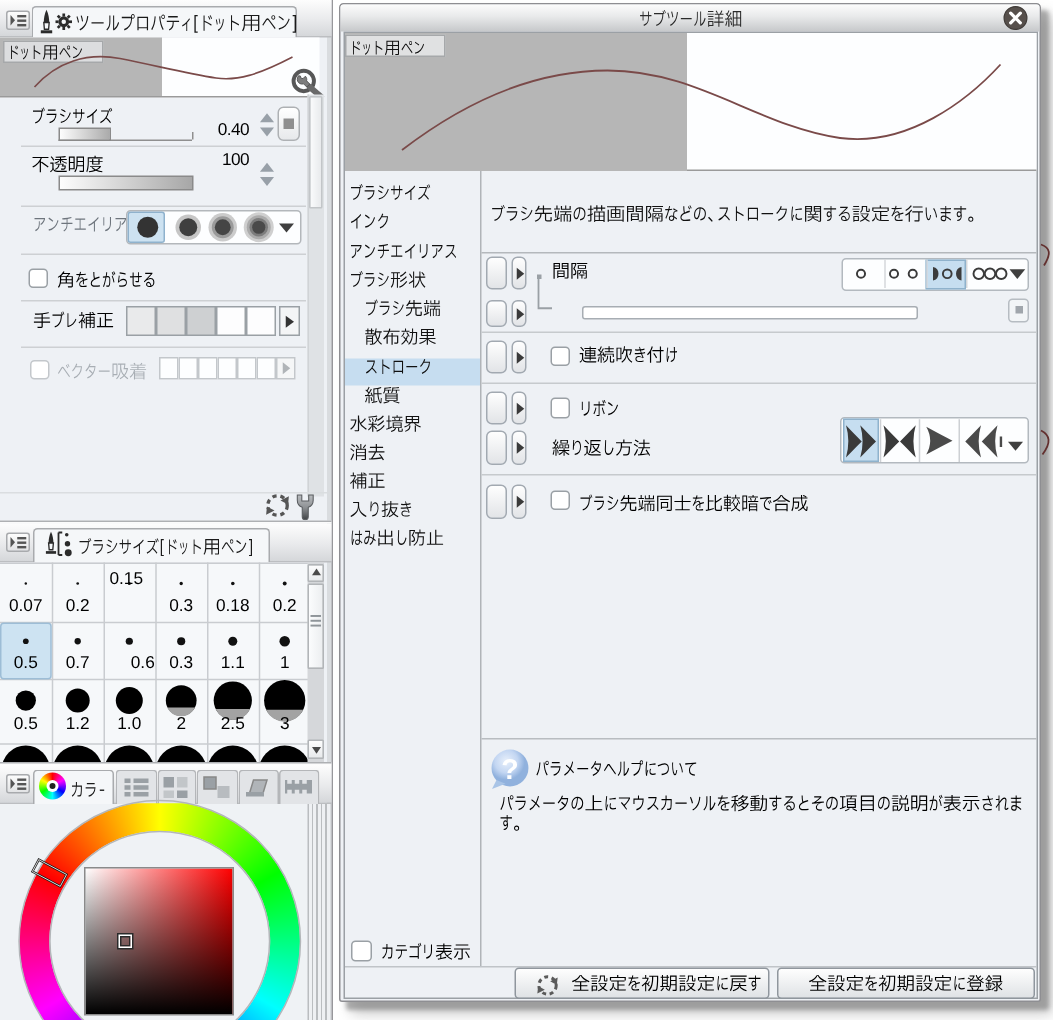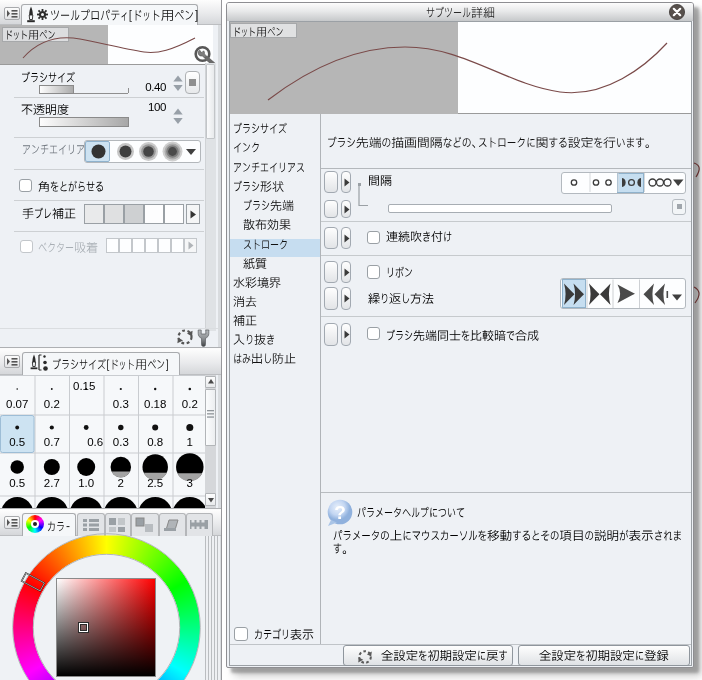--- a/index.html
+++ b/index.html
@@ -209,24 +209,24 @@
 <div style="position:absolute;left:0.2px;top:398px;width:34px;text-align:center;font:11.5px 'Liberation Sans',sans-serif;color:#000">0.07</div>
 <div style="position:absolute;left:34.8px;top:398px;width:34px;text-align:center;font:11.5px 'Liberation Sans',sans-serif;color:#000">0.2</div>
 <div style="position:absolute;left:69.2px;top:380px;width:30px;text-align:center;font:11.5px 'Liberation Sans',sans-serif;color:#000">0.15</div>
 <div style="position:absolute;left:103.8px;top:398px;width:34px;text-align:center;font:11.5px 'Liberation Sans',sans-serif;color:#000">0.3</div>
 <div style="position:absolute;left:138.2px;top:398px;width:34px;text-align:center;font:11.5px 'Liberation Sans',sans-serif;color:#000">0.18</div>
 <div style="position:absolute;left:172.8px;top:398px;width:34px;text-align:center;font:11.5px 'Liberation Sans',sans-serif;color:#000">0.2</div>
 <div style="position:absolute;left:0.2px;top:436px;width:34px;text-align:center;font:11.5px 'Liberation Sans',sans-serif;color:#000">0.5</div>
 <div style="position:absolute;left:34.8px;top:436px;width:34px;text-align:center;font:11.5px 'Liberation Sans',sans-serif;color:#000">0.7</div>
 <div style="position:absolute;left:69.2px;top:436px;width:52px;text-align:center;font:11.5px 'Liberation Sans',sans-serif;color:#000">0.6</div>
 <div style="position:absolute;left:103.8px;top:436px;width:34px;text-align:center;font:11.5px 'Liberation Sans',sans-serif;color:#000">0.3</div>
-<div style="position:absolute;left:138.2px;top:436px;width:34px;text-align:center;font:11.5px 'Liberation Sans',sans-serif;color:#000">0.8</div>
+<div style="position:absolute;left:138.2px;top:436px;width:34px;text-align:center;font:11.5px 'Liberation Sans',sans-serif;color:#000">1.1</div>
 <div style="position:absolute;left:172.8px;top:436px;width:34px;text-align:center;font:11.5px 'Liberation Sans',sans-serif;color:#000">1</div>
 <div style="position:absolute;left:0.2px;top:477px;width:34px;text-align:center;font:11.5px 'Liberation Sans',sans-serif;color:#000">0.5</div>
-<div style="position:absolute;left:34.8px;top:477px;width:34px;text-align:center;font:11.5px 'Liberation Sans',sans-serif;color:#000">2.7</div>
+<div style="position:absolute;left:34.8px;top:477px;width:34px;text-align:center;font:11.5px 'Liberation Sans',sans-serif;color:#000">1.2</div>
 <div style="position:absolute;left:69.2px;top:477px;width:34px;text-align:center;font:11.5px 'Liberation Sans',sans-serif;color:#000">1.0</div>
 <div style="position:absolute;left:103.8px;top:477px;width:34px;text-align:center;font:11.5px 'Liberation Sans',sans-serif;color:#000">2</div>
 <div style="position:absolute;left:138.2px;top:477px;width:34px;text-align:center;font:11.5px 'Liberation Sans',sans-serif;color:#000">2.5</div>
 <div style="position:absolute;left:172.8px;top:477px;width:34px;text-align:center;font:11.5px 'Liberation Sans',sans-serif;color:#000">3</div>
 <div style="position:absolute;left:205px;top:374.5px;width:10.5px;height:133px;background:#d5d7da"></div>
 <div style="position:absolute;left:205px;top:375.5px;width:10.5px;height:12.5px;background:linear-gradient(#fdfdfd,#e8eaec);border:1px solid #b2b5b8;border-radius:1px"></div>
 <svg style="position:absolute;left:207.5px;top:379px;width:6px;height:5px;overflow:visible;" viewBox="0 0 6 5">
     <path d="M3 0 L6 4.5 L0 4.5 Z" fill="#4a4a4a"></path>
   </svg>
 <div style="position:absolute;left:205px;top:493px;width:10.5px;height:12.5px;background:linear-gradient(#fdfdfd,#e8eaec);border:1px solid #b2b5b8;border-radius:1px"></div>

